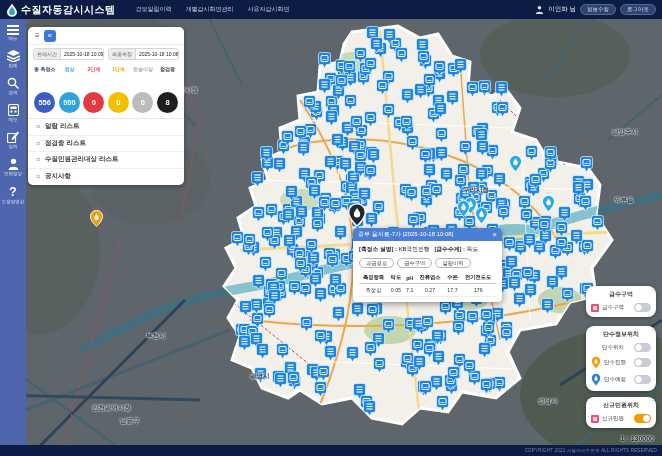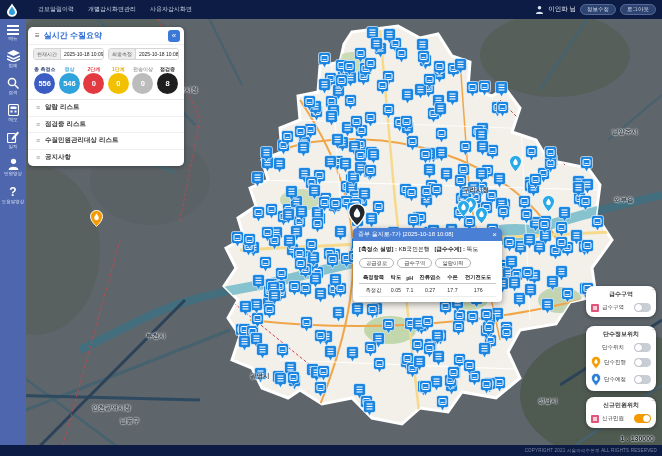--- a/index.html
+++ b/index.html
@@ -32,21 +32,21 @@
   .panel{position:absolute;left:28px;top:27px;width:156px;background:#fff;border-radius:5px;box-shadow:0 1px 4px rgba(0,0,0,.35);z-index:50;}
   .panel-head{display:flex;align-items:center;height:18px;padding:0 4px 0 7px;border-bottom:1px solid #eee;}
   .panel-head .burger{color:#555;font-size:8px;margin-right:4px;}
   .panel-title{color:#2b6bd3;font-size:8px;font-weight:bold;flex:1;}
   .collapse-btn{width:12px;height:12px;background:#3b78d8;border-radius:3px;color:#fff;font-size:8px;line-height:11px;text-align:center;cursor:pointer;}
   .times{display:flex;gap:4px;padding:3px 5px;}
   .chip{display:flex;border:1px solid #d5d5d5;border-radius:3px;overflow:hidden;}
   .chip .cl{background:#ececec;font-size:5px;color:#555;padding:2px 3px;border-right:1px solid #d5d5d5;white-space:nowrap;}
   .chip .cv{background:#fff;font-size:5px;color:#222;padding:2px 3px;white-space:nowrap;}
   .stats{display:flex;justify-content:space-between;padding:3px 6px 5px 6px;}
-  .stat{display:flex;flex-direction:column;align-items:center;gap:1px;}
+  .stat{display:flex;flex-direction:column;align-items:center;gap:20px;}
   .stat .slabel{font-size:5px;font-weight:bold;white-space:nowrap;}
   .stat .circle{width:21px;height:21px;border-radius:50%;color:#fff;font-size:7.5px;font-weight:bold;display:flex;align-items:center;justify-content:center;}
   .plist{border-top:1px solid #e8e8e8;}
   .plist-row{display:flex;align-items:center;height:16.5px;padding:0 8px;border-bottom:1px solid #efefef;cursor:pointer;}
   .plist-row:last-child{border-bottom:none;}
   .plist-row .li-ic{color:#8a93a8;font-size:7px;margin-right:5px;}
   .plist-row .li-tx{font-size:6.5px;font-weight:bold;color:#333;}
 
   
   .popup{position:absolute;left:353px;top:228px;width:149px;background:#fff;border-radius:4px;box-shadow:0 2px 6px rgba(0,0,0,.4);z-index:52;}
@@ -2128,20 +2128,21 @@
       <span class="maplabel" style="left: 250px; top: 372px;">광명시</span>
       <span class="maplabel" style="left: 538px; top: 397px;">성남시</span>
     </div>
 
   <div class="topbar">
     <div class="logo">
       <svg width="12" height="14" viewBox="0 0 12 14">
         <path d="M6,0.5 C8,4 11,6.5 11,9.3 A5,4.4 0 1 1 1,9.3 C1,6.5 4,4 6,0.5 Z" fill="#ffffff"></path>
         <path d="M6,3.5 C7.3,5.6 9,7.3 9,9.2 A3,2.8 0 1 1 3,9.2 C3,7.3 4.7,5.6 6,3.5 Z" fill="#2f9fe0"></path>
       </svg>
+      <span class="app-title">수질자동감시시스템</span>
     </div>
     <div class="topnav">
       <span>경보알림이력</span>
       <span>개별감시화면관리</span>
       <span>사용자감시화면</span>
     </div>
     <div class="user-area">
       <svg width="9" height="9" viewBox="0 0 10 10">
         <circle cx="5" cy="3" r="2" fill="#dbe2f2"></circle>
           <path d="M1,10 C1,6.8 9,6.8 9,10 Z" fill="#dbe2f2"></path>
@@ -2203,41 +2204,40 @@
       <svg width="12" height="13" viewBox="0 0 12 13">
         <text x="6" y="11" text-anchor="middle" font-size="12" font-weight="bold" fill="#fff" font-family="Liberation Sans,sans-serif">?</text>
       </svg>
       <span class="lbl">도움말영상</span>
     </div>
   </div>
 
   <div class="panel">
     <div class="panel-head">
       <span class="burger">≡</span>
-      <span class="panel-title">실시간 수질요약</span>
       <span class="collapse-btn">«</span>
     </div>
     <div class="times">
       <span class="chip">
         <span class="cl">현재시간</span>
         <span class="cv">2025-10-18 10:09</span>
       </span>
       <span class="chip">
         <span class="cl">최종측정</span>
         <span class="cv">2025-10-18 10:08</span>
       </span>
     </div>
     <div class="stats">
       <div class="stat">
         <span class="slabel" style="color: rgb(36, 58, 107);">총 측정소</span>
         <div class="circle" style="background: rgb(58, 92, 196);">556</div>
       </div>
       <div class="stat">
         <span class="slabel" style="color: rgb(47, 163, 220);">정상</span>
-        <div class="circle" style="background: rgb(47, 163, 220);">546</div>
+        <div class="circle" style="background: rgb(47, 163, 220);">900</div>
       </div>
       <div class="stat">
         <span class="slabel" style="color: rgb(227, 58, 65);">2단계</span>
         <div class="circle" style="background: rgb(227, 58, 65);">0</div>
       </div>
       <div class="stat">
         <span class="slabel" style="color: rgb(229, 173, 0);">1단계</span>
         <div class="circle" style="background: rgb(243, 192, 0);">0</div>
       </div>
       <div class="stat">

